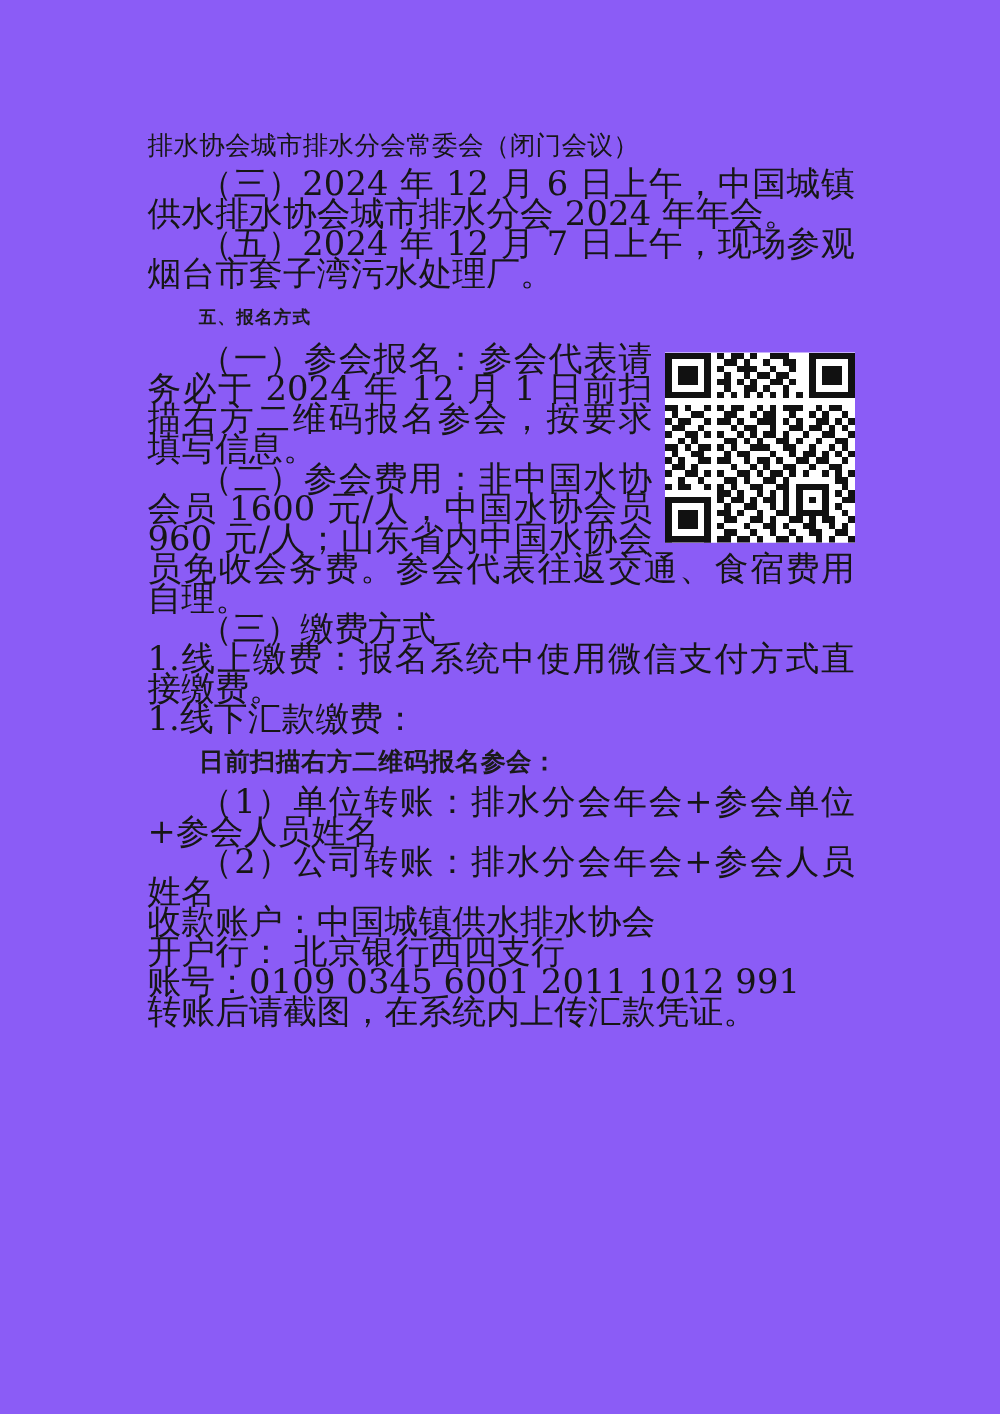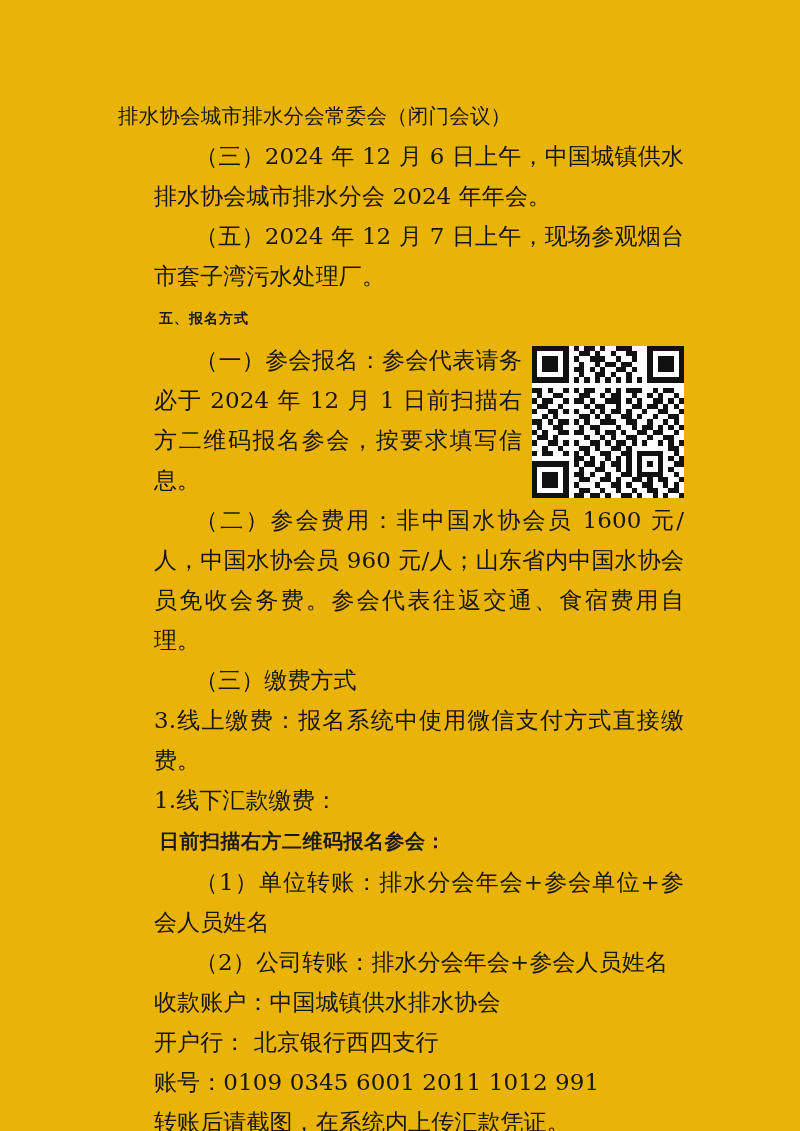--- a/index.html
+++ b/index.html
@@ -13,21 +13,21 @@
     position: relative;
     font-family: "DejaVu Serif", "Liberation Serif", serif;
     color: #1a1a1a;
     overflow: hidden;
   }
   .page {
     position: absolute;
     left: 0; top: 0;
     width: 800px;
     height: 1131px;
-    background: #eab308;
+    background: #8b5cf6;
   }
   .content {
     position: absolute;
     left: 118px;
     top: 96px;
     width: 566px;
   }
   .line {
     font-size: 20.5px;
     line-height: 40px;
@@ -45,27 +45,26 @@
   }
   .bold-line {
     font-family: "DejaVu Sans", "Liberation Sans", sans-serif;
     font-weight: bold;
     font-size: 20px;
     line-height: 42px;
     text-indent: 41px;
     letter-spacing: 0.5px;
   }
   .para {
-    font-size: 23px;
-    line-height: 40px;
+    font-size: 27px;
+    line-height: 24px;
     text-indent: 41px;
     letter-spacing: 0.1px;
     text-align: justify;
     color: #161616;
-    margin-left: 36px;
   }
   .para-noindent {
     text-indent: 0;
   }
   
   .qr-wrap-block {
     position: relative;
   }
   .qr-float {
     float: right;
@@ -343,21 +342,21 @@
         </div>
       </div>
 
       <div class="para">（一）参会报名：参会代表请务必于 2024 年 12 月 1 日前扫描右方二维码报名参会，按要求填写信息。</div>
 
       <div class="para">（二）参会费用：非中国水协会员 1600 元/人，中国水协会员 960 元/人；山东省内中国水协会员免收会务费。参会代表往返交通、食宿费用自理。</div>
     </div>
 
     <div class="para">（三）缴费方式</div>
 
-    <div class="para para-noindent">3.线上缴费：报名系统中使用微信支付方式直接缴费。</div>
+    <div class="para para-noindent">1.线上缴费：报名系统中使用微信支付方式直接缴费。</div>
 
     <div class="para para-noindent">1.线下汇款缴费：</div>
 
     <div class="bold-line">日前扫描右方二维码报名参会：</div>
 
     <div class="para">（1）单位转账：排水分会年会+参会单位+参会人员姓名</div>
 
     <div class="para">（2）公司转账：排水分会年会+参会人员姓名</div>
 
     <div class="para para-noindent">收款账户：中国城镇供水排水协会</div>

